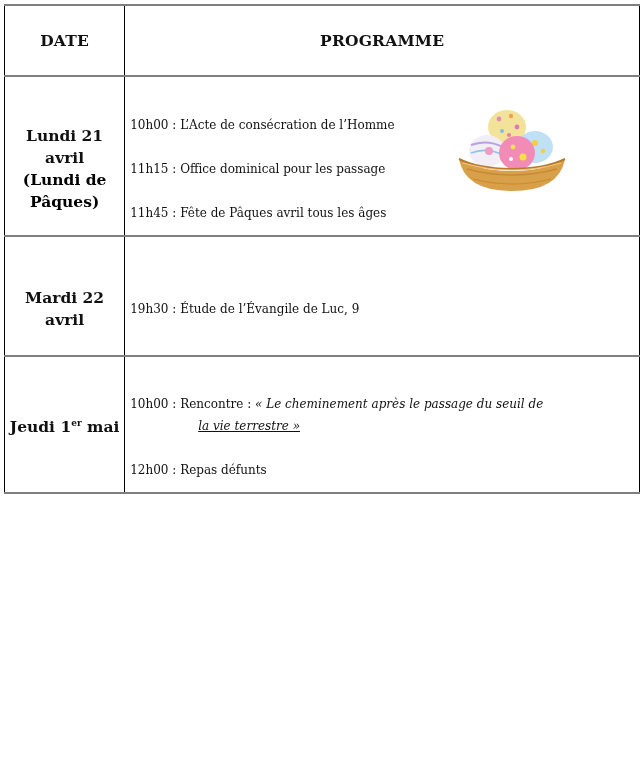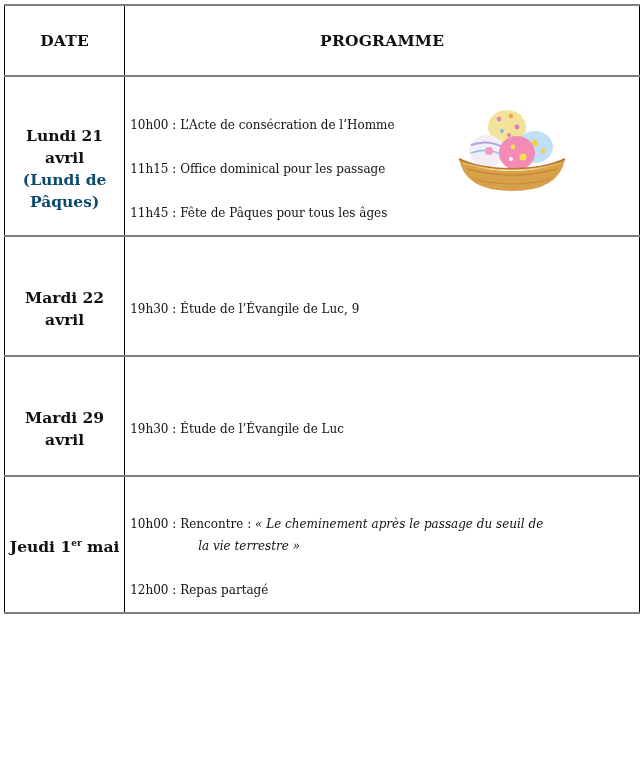--- a/index.html
+++ b/index.html
@@ -47,35 +47,36 @@
     line-height: 22px;
     vertical-align: top;
   }
   .date-inner {
     padding-top: 25px;
     padding-left: 4px;
     padding-right: 4px;
   }
   .date-cell.mid { vertical-align: middle; }
   .date-cell.mid .date-inner { padding-top: 0; }
-  .holiday { color: #0c4a6e; }
+  .holiday { color: #000000; }
   .prog-cell {
     vertical-align: top;
     font-size: 12px;
     line-height: 22px;
     position: relative;
   }
   .prog-inner {
     padding-top: 25px;
     padding-left: 5px;
   }
   .prog-line { margin: 0 0 22px 0; white-space: nowrap; }
   .prog-line.last { margin-bottom: 0; }
   .prog-indent {
     padding-left: 68px;
+    text-decoration: underline;
   }
   .quote { font-style: italic; }
   .sup { font-size: 9px; vertical-align: 6px; }
   .r1 { height: 160px; margin-top: 24px; }
   .r2, .r3, .r4, .r5 { height: 120px; }
   .r6 { height: 137px; }
   .nest {
     position: absolute;
     left: 330px;
     top: 140px;
@@ -104,21 +105,21 @@
         <div>Lundi 21</div>
         <div>avril</div>
         <div class="holiday">(Lundi de</div>
         <div class="holiday">Pâques)</div>
       </div>
     </td>
     <td class="prog-cell">
       <div class="prog-inner">
         <div class="prog-line">10h00 : L’Acte de consécration de l’Homme</div>
         <div class="prog-line">11h15 : Office dominical pour les passage</div>
-        <div class="prog-line last">11h45 : Fête de Pâques pour tous les âges</div>
+        <div class="prog-line last">11h45 : Fête de Pâques avril tous les âges</div>
       </div>
       <svg class="nest" viewBox="0 0 115 95" style="top:22px;">
 
         <ellipse cx="52" cy="28" rx="19" ry="17" fill="#f3e39a"></ellipse>
         <circle cx="44" cy="20" r="2.4" fill="#e58bb8"></circle>
         <circle cx="56" cy="17" r="2.2" fill="#f2a14a"></circle>
         <circle cx="62" cy="28" r="2.4" fill="#e07bb0"></circle>
         <circle cx="47" cy="32" r="2" fill="#7cc0e8"></circle>
         <circle cx="54" cy="36" r="2" fill="#f07a9e"></circle>
         <ellipse cx="80" cy="48" rx="18" ry="16" fill="#bfe0f5"></ellipse>
@@ -151,44 +152,31 @@
     </td>
     <td class="prog-cell">
       <div class="prog-inner">
         <div class="prog-line last">19h30 : Étude de l’Évangile de Luc, 9</div>
       </div>
     </td>
   </tr>
 
 
 
-  <tr class="r5">
-    <td class="date-cell">
-      <div class="date-inner">
-        <div>Mardi 29</div>
-        <div>avril</div>
-      </div>
-    </td>
-    <td class="prog-cell">
-      <div class="prog-inner">
-        <div class="prog-line last">19h30 : Étude de l’Évangile de Luc</div>
-      </div>
-    </td>
-  </tr>
 
   <tr class="r6">
     <td class="date-cell mid">
       <div class="date-inner">
         <span>Jeudi 1</span><span class="sup">er</span><span> mai</span>
       </div>
     </td>
     <td class="prog-cell">
       <div class="prog-inner">
         <div class="prog-line" style="margin-bottom:0;">
           <span>10h00 : Rencontre : </span><span class="quote">« Le cheminement après le passage du seuil de</span>
         </div>
         <div class="prog-line prog-indent quote">la vie terrestre »</div>
-        <div class="prog-line last">12h00 : Repas partagé</div>
+        <div class="prog-line last">12h00 : Repas défunts</div>
       </div>
     </td>
   </tr>
 </tbody>
   </table>
 
 </body></html>

